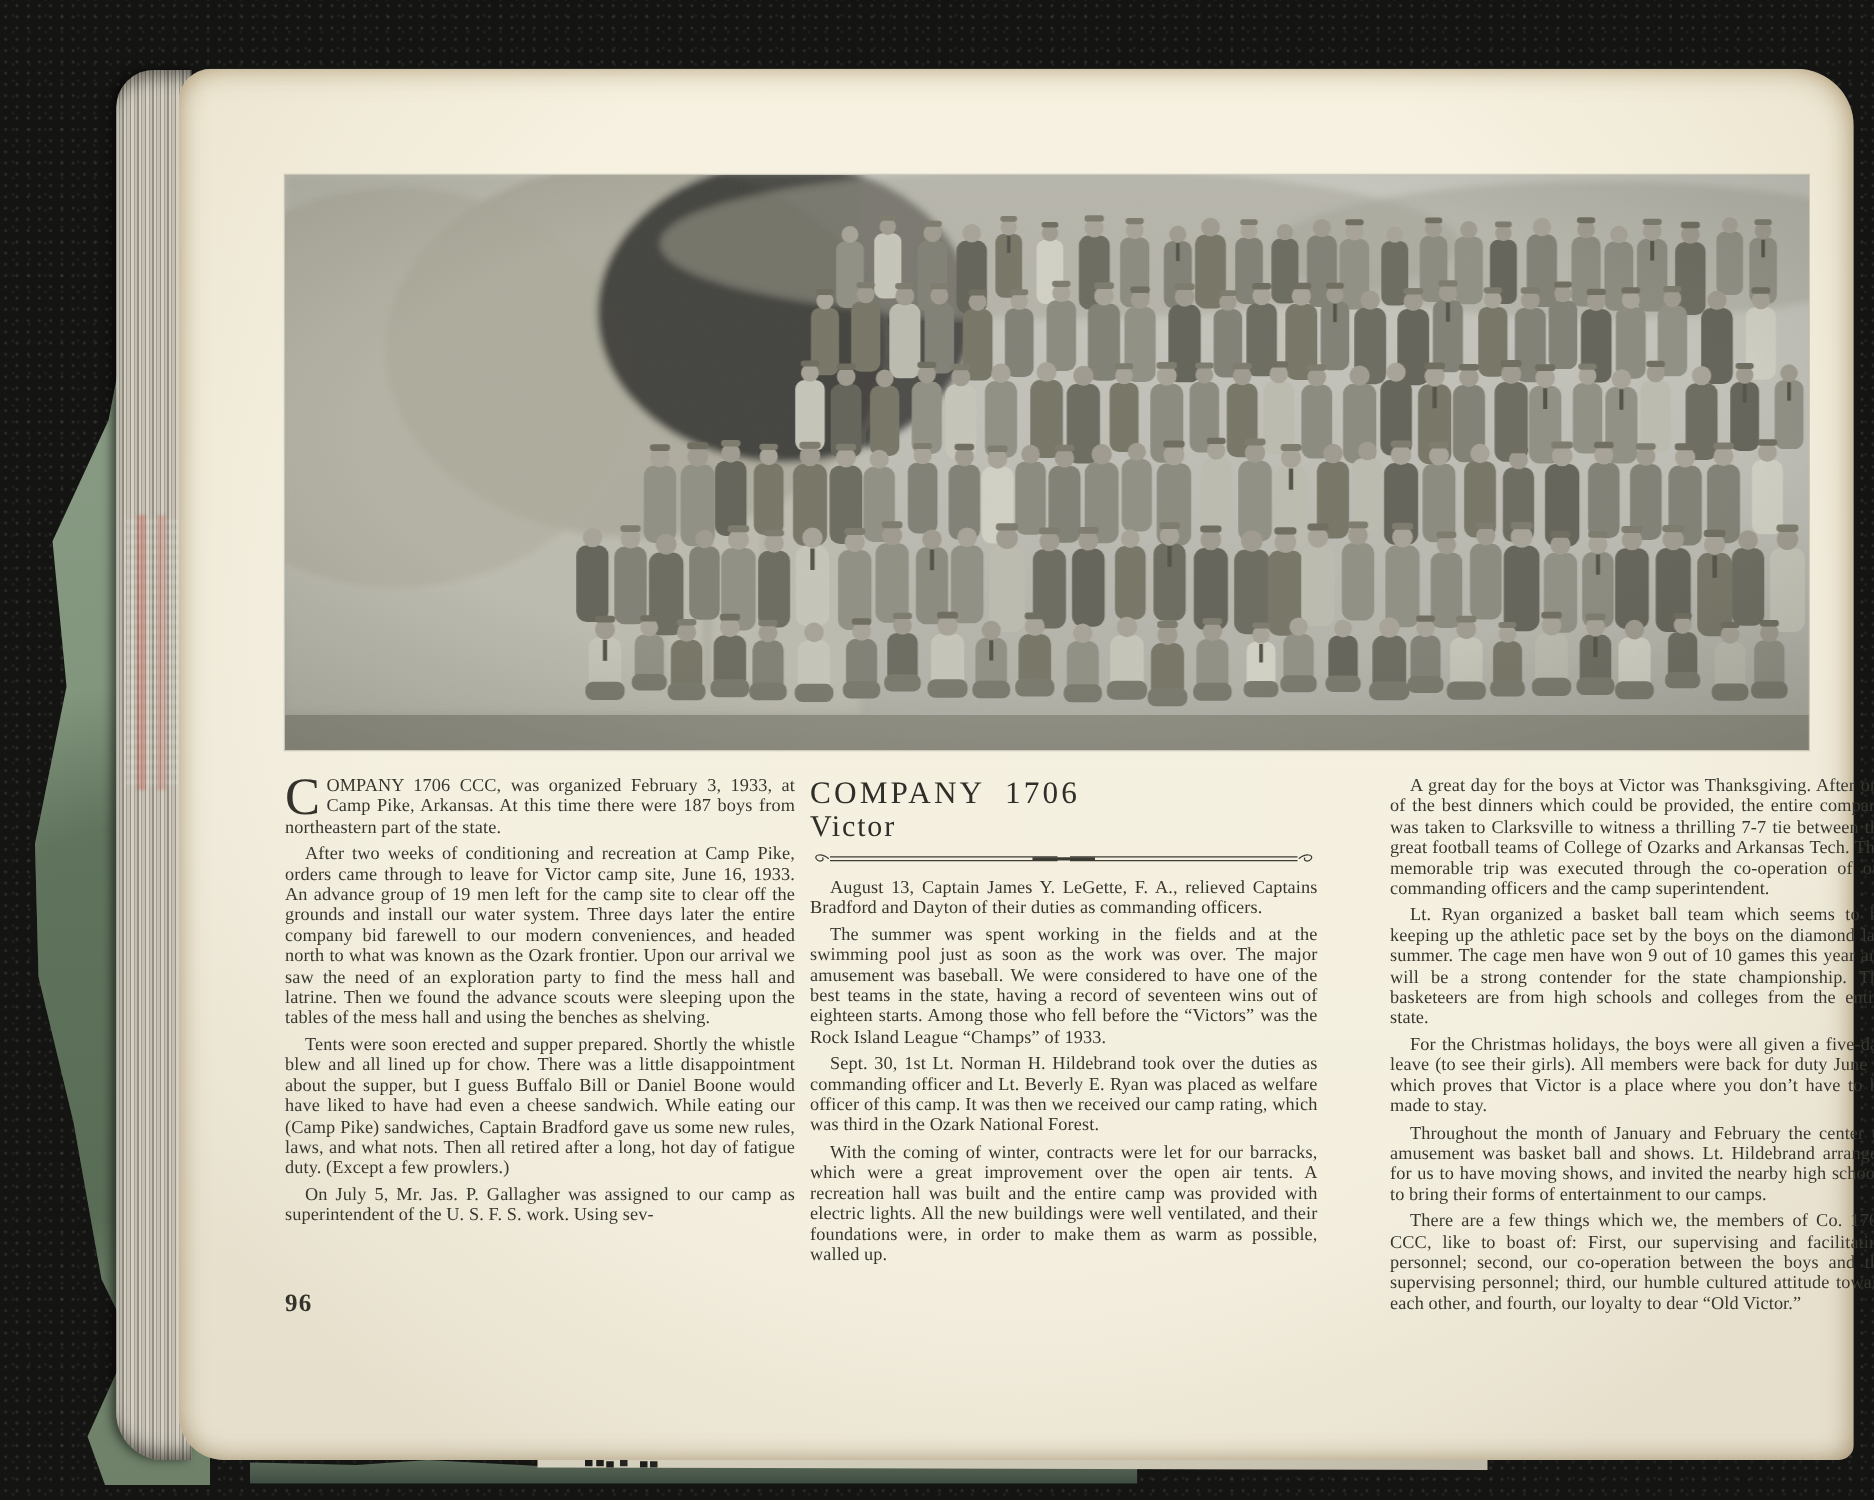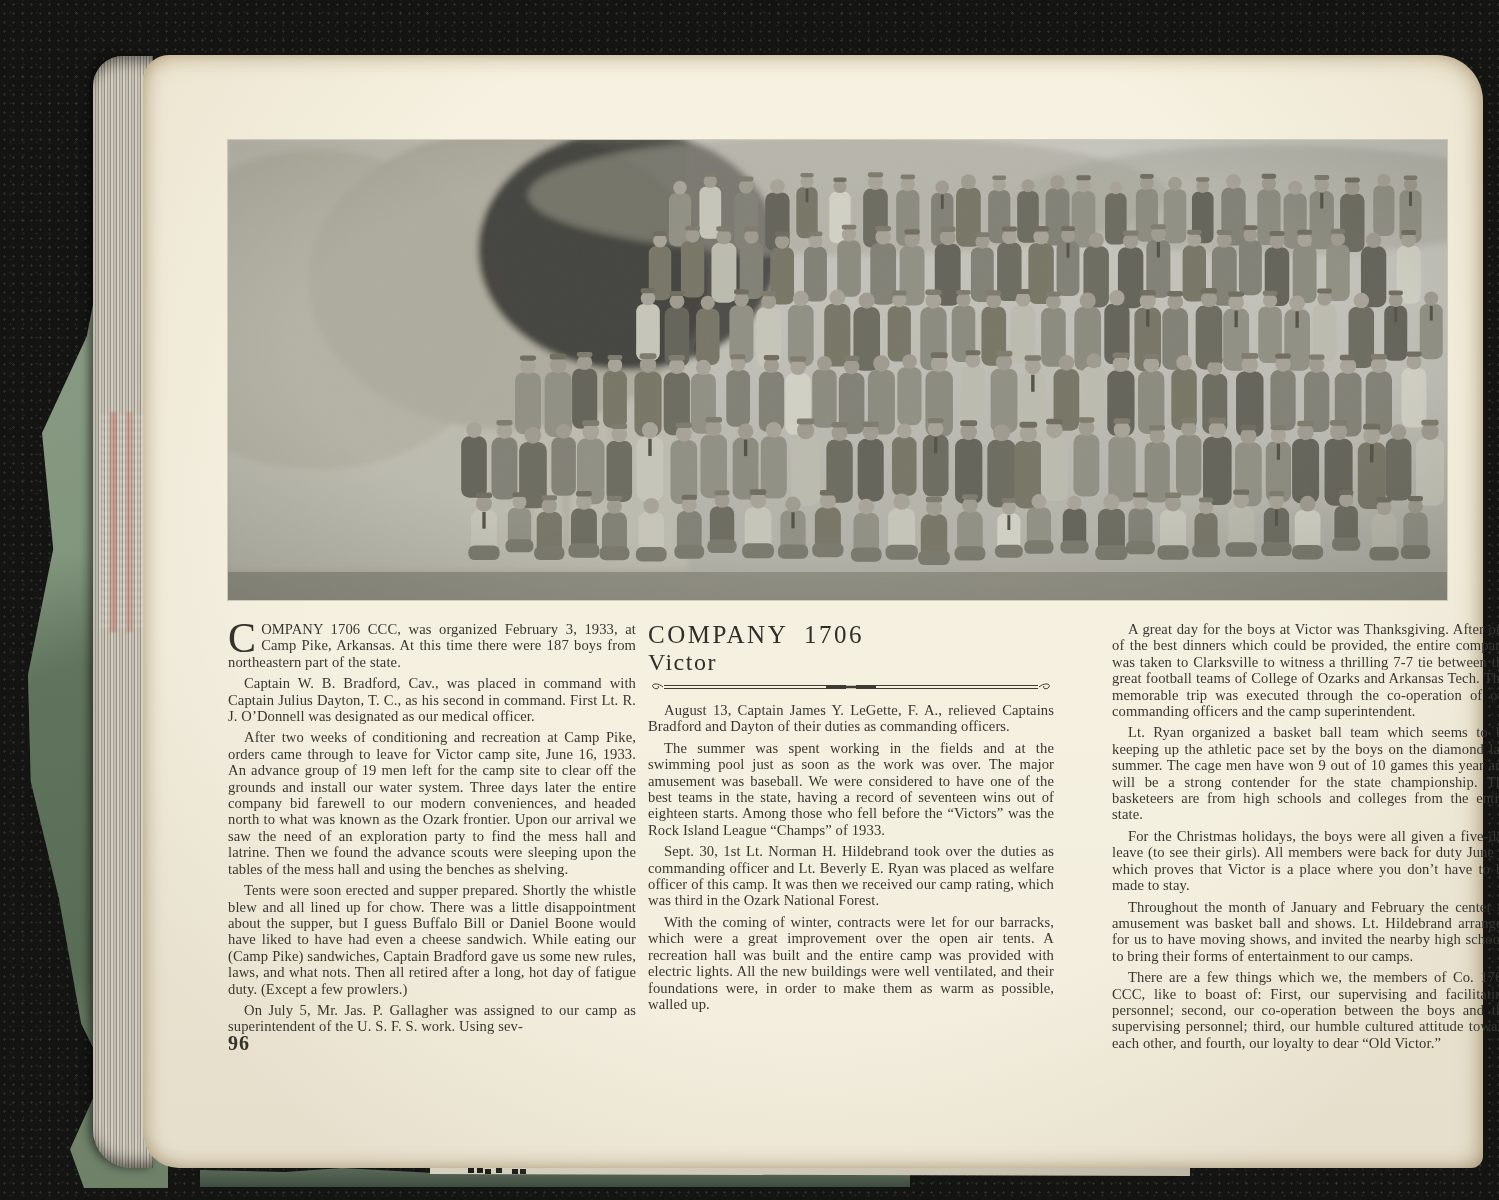--- a/index.html
+++ b/index.html
@@ -997,21 +997,20 @@
         </g>
 
       <rect x="0" y="432" width="1219" height="28" fill="#8b8a7e" opacity="0.85"></rect>
       <rect x="0" y="0" width="1219" height="460" fill="url(#vig)"></rect>
       <rect x="0" y="0" width="1219" height="460" filter="url(#grain)" opacity="0.10"></rect>
     </svg>
   </div>
 
   <div class="col col-left">
     <p class="no-indent"><span class="dropcap">C</span><span>OMPANY 1706 CCC, was organized February 3, 1933, at Camp Pike, Arkansas.  At this time there were 187 boys from northeastern part of the state.</span></p>
-    <p>Captain W. B. Bradford, Cav., was placed in command with Captain Julius Dayton, T. C., as his second in command.  First Lt. R. J. O’Donnell was designated as our medical officer.</p>
     <p>After two weeks of conditioning and recreation at Camp Pike, orders came through to leave for Victor camp site, June 16, 1933.  An advance group of 19 men left for the camp site to clear off the grounds and install our water system.  Three days later the entire company bid farewell to our modern conveniences, and headed north to what was known as the Ozark frontier.  Upon our arrival we saw the need of an exploration party to find the mess hall and latrine.  Then we found the advance scouts were sleeping upon the tables of the mess hall and using the benches as shelving.</p>
     <p>Tents were soon erected and supper prepared.  Shortly the whistle blew and all lined up for chow.  There was a little disappointment about the supper, but I guess Buffalo Bill or Daniel Boone would have liked to have had even a cheese sandwich.  While eating our (Camp Pike) sandwiches, Captain Bradford gave us some new rules, laws, and what nots.  Then all retired after a long, hot day of fatigue duty.  (Except a few prowlers.)</p>
     <p>On July 5, Mr. Jas. P. Gallagher was assigned to our camp as superintendent of the U. S. F. S. work.  Using sev-</p>
   </div>
 
   <div class="col col-mid">
     <h1 class="title1">COMPANY 1706</h1>
     <h2 class="title2">Victor</h2>
     <div class="rule">
       <svg width="406" height="12" viewBox="0 0 406 12">

